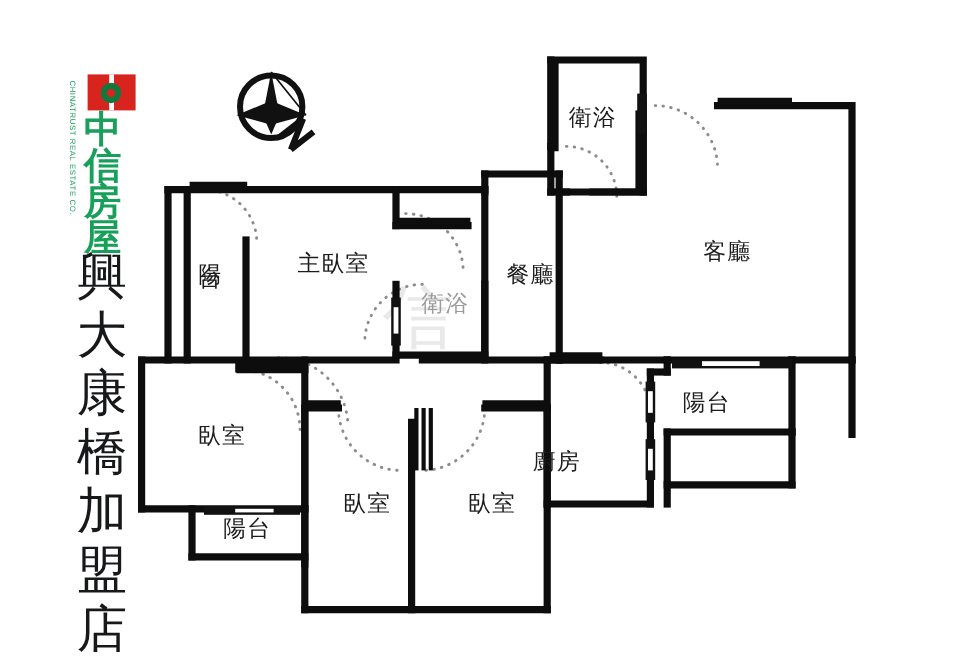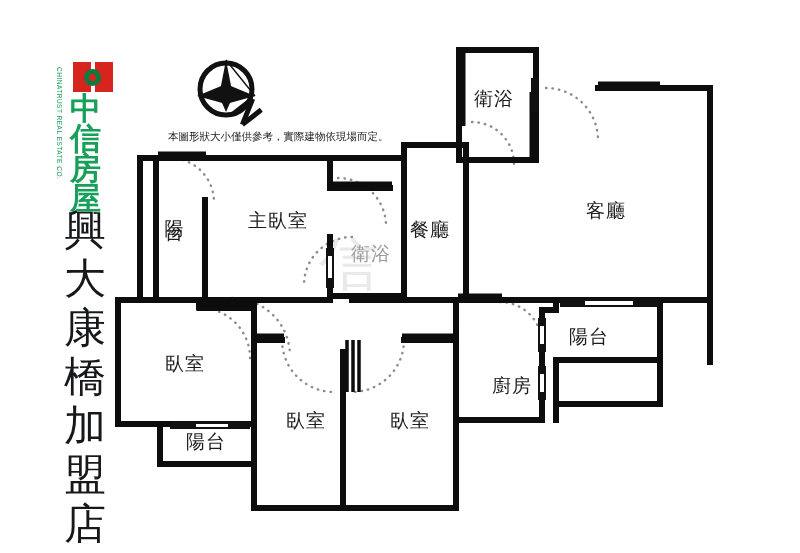--- a/index.html
+++ b/index.html
@@ -200,21 +200,20 @@
   <svg id="compass" viewBox="0 0 92 72">
     <circle cx="33" cy="33" r="26" fill="none" stroke="#111" stroke-width="5"></circle>
     <polygon points="33,4 40,40 33,56 26,40" fill="#111"></polygon>
     <polygon points="4,40 33,28 62,40 33,48" fill="#111"></polygon>
     <line x1="33" y1="4" x2="62" y2="40" stroke="#111" stroke-width="1.4"></line>
     <g transform="translate(60,40) rotate(52)">
       <path d="M2 2 L2 26 M2 2 L16 26 M16 2 L16 26" stroke="#111" stroke-width="5" fill="none" stroke-linecap="butt"></path>
     </g>
   </svg>
 
-  <div id="disclaimer">本圖形狀大小僅供參考，實際建物依現場而定。</div>
 
   <div id="watermark">信</div>
 
   <svg id="plan" viewBox="0 0 800 553">
 
     <g stroke="#8c8c8c" stroke-width="2.4" fill="none" stroke-linecap="round" stroke-dasharray="0.5 6">
 
       <path d="M170 158 A 44 44 0 0 1 214 202"></path>
 
       <path d="M352 237 A 48 48 0 0 0 304 285"></path>
@@ -343,24 +342,24 @@
 
       <rect x="326" y="248" width="8" height="40" fill="#111"></rect>
       <rect x="328" y="256" width="4" height="22" fill="#ffffff"></rect>
     </g>
   </svg>
 
   <div>
     <div class="rlabel vert" style="left:164px;top:205px">陽台</div>
     <div class="rlabel" style="left:248px;top:210px">主臥室</div>
     <div class="rlabel faded" style="left:351px;top:243px">衛浴</div>
-    <div class="rlabel" style="left:410px;top:219px">餐廳</div>
+    <div class="rlabel" style="left:422px;top:219px">餐廳</div>
     <div class="rlabel" style="left:474px;top:88px">衛浴</div>
     <div class="rlabel" style="left:586px;top:200px">客廳</div>
     <div class="rlabel" style="left:569px;top:326px">陽台</div>
-    <div class="rlabel" style="left:492px;top:375px">廚房</div>
+    <div class="rlabel" style="left:444px;top:375px">廚房</div>
     <div class="rlabel" style="left:165px;top:353px">臥室</div>
     <div class="rlabel" style="left:186px;top:431px">陽台</div>
     <div class="rlabel" style="left:286px;top:410px">臥室</div>
     <div class="rlabel" style="left:390px;top:410px">臥室</div>
   </div>
 
 </div>
 
 </body></html>

